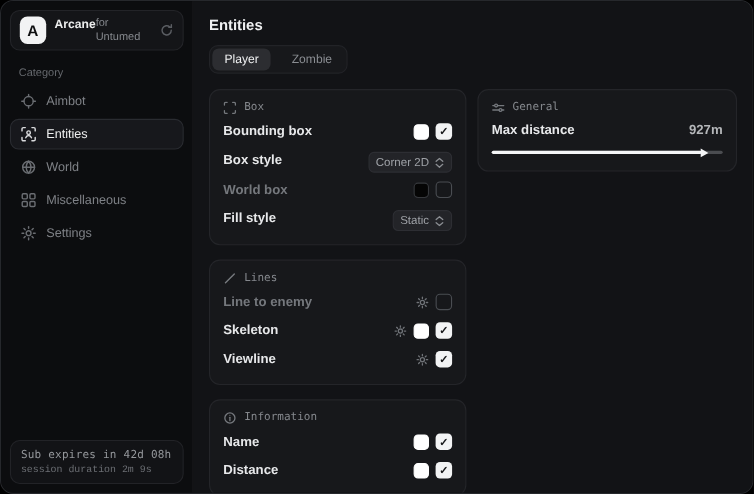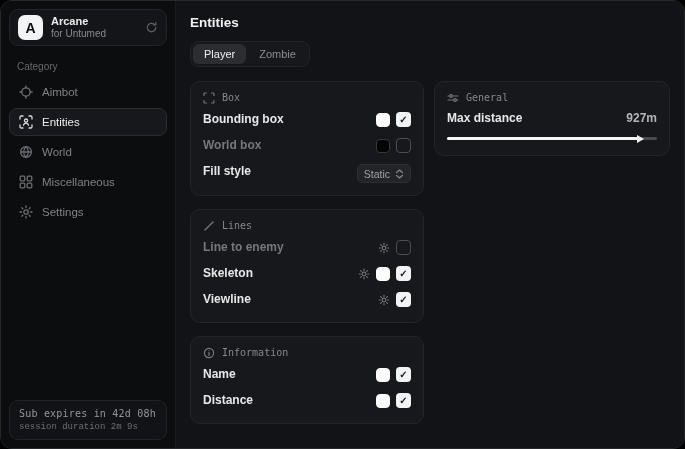--- a/index.html
+++ b/index.html
@@ -22,21 +22,21 @@
   .logo-card {
     display:flex; align-items:center; gap:8px;
     background:#141518; border:1px solid #232428; border-radius:9px;
     padding:6px 8px; height:37px;
   }
   .logo-badge {
     width:25px; height:25px; border-radius:7px; background:#f2f3f4;
     color:#0c0d0f; font-weight:bold; font-size:14px;
     display:flex; align-items:center; justify-content:center;
   }
-  .logo-text { display:flex; flex-direction:column; line-height:1.15; }
+  .logo-text { display:flex; line-height:1.15; }
   .logo-title { color:#eceded; font-size:11px; font-weight:bold; }
   .logo-sub { color:#85888d; font-size:10px; }
   .logo-refresh { margin-left:auto; color:#5a5d62; display:flex; }
   .category-label {
     color:#65686d; font-size:10px; margin:15px 0 6px 8px;
   }
   .nav { display:flex; flex-direction:column; gap:2px; }
   .nav-item {
     display:flex; align-items:center; gap:9px;
     padding:6px 9px; border-radius:8px; border:1px solid transparent;
@@ -58,21 +58,21 @@
   }
   .sub-line2 {
     font-family:Liberation Mono, monospace;
     color:#6b6e73; font-size:9px; margin-top:3px;
   }
   
   .main { flex:1; background:#121316; padding:14px 14px 10px 14px; overflow:hidden; }
   .main-title { color:#f0f1f2; font-size:13.5px; font-weight:bold; }
   .tabs {
     display:inline-flex; margin-top:11px; background:#17181b;
-    border:1px solid #222327; border-radius:8px; padding:2px; gap:2px;
+    border:1px solid #222327; border-radius:8px; padding:2px; gap:8px;
   }
   .tab {
     font-size:11px; color:#8a8d92; padding:4px 11px; border-radius:6px;
     cursor:pointer;
   }
   .tab.active { background:#2c2d31; color:#f0f1f2; }
   .cards-area { display:flex; gap:10px; margin-top:14px; align-items:flex-start; }
   .col-left { width:238px; display:flex; flex-direction:column; gap:13px; }
   .col-right { width:240px; }
   .card {
@@ -232,20 +232,33 @@
           </div>
 
           <div class="row">
             <span class="row-label">Bounding box</span>
             <span class="controls">
               <span class="swatch white"></span>
               <span class="checkbox checked">✓</span>
             </span>
           </div>
 
+          <div class="row">
+            <span class="row-label">Box style</span>
+            <span class="controls">
+              <span class="select">
+                <span>Corner 2D</span>
+                <span class="sicon">
+                  <svg width="9" height="10" viewBox="0 0 9 10" fill="none" stroke="currentColor" stroke-width="1.2" stroke-linecap="round" stroke-linejoin="round">
+                    <path d="M1.5 3.6 4.5 1l3 2.6M1.5 6.4 4.5 9l3-2.6"></path>
+                  </svg>
+                </span>
+              </span>
+            </span>
+          </div>
 
           <div class="row dim">
             <span class="row-label">World box</span>
             <span class="controls">
               <span class="swatch black"></span>
               <span class="checkbox unchecked"></span>
             </span>
           </div>
 
           <div class="row">

